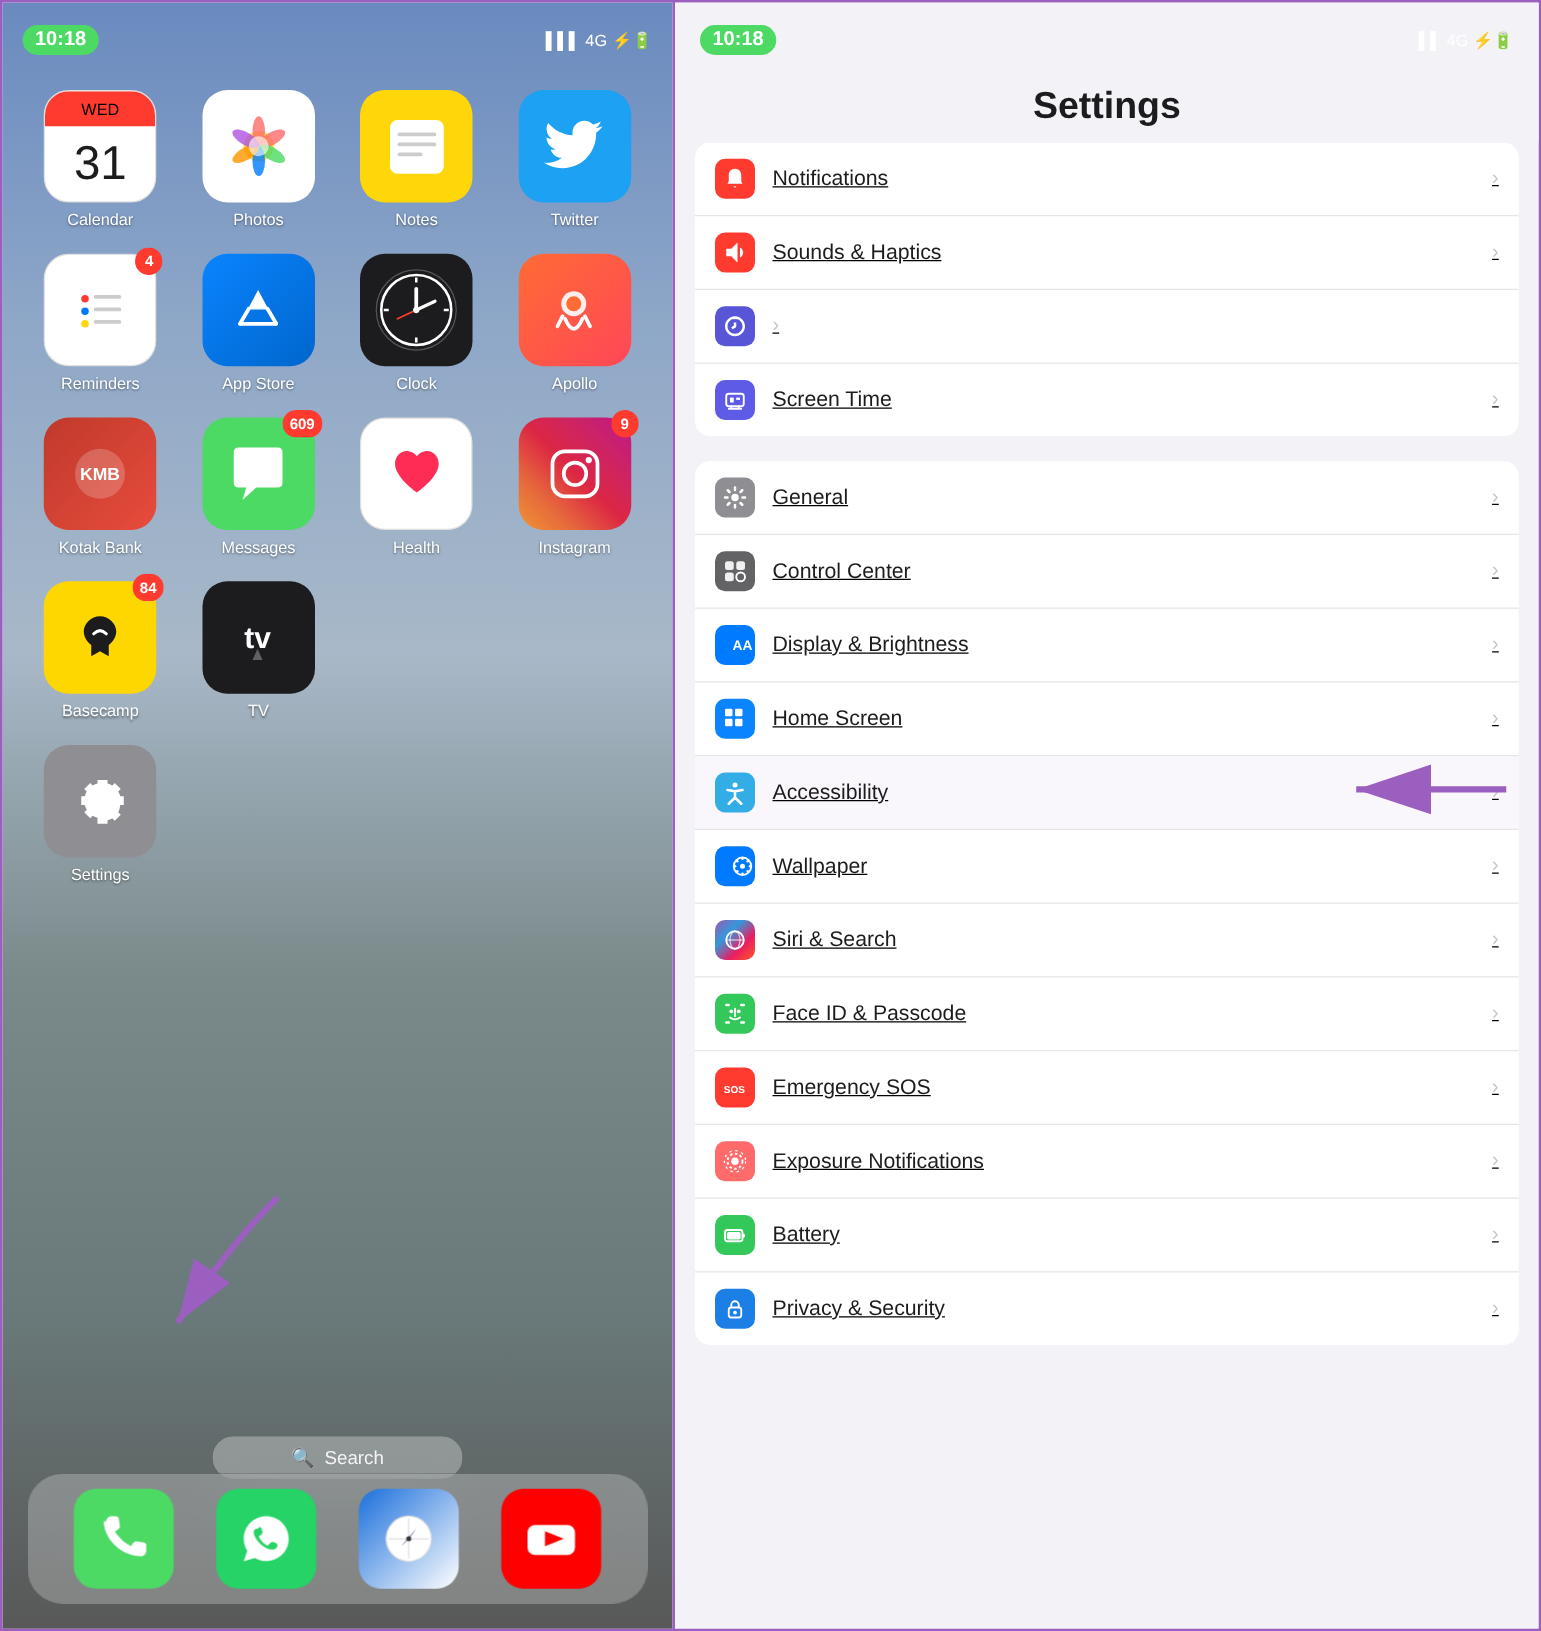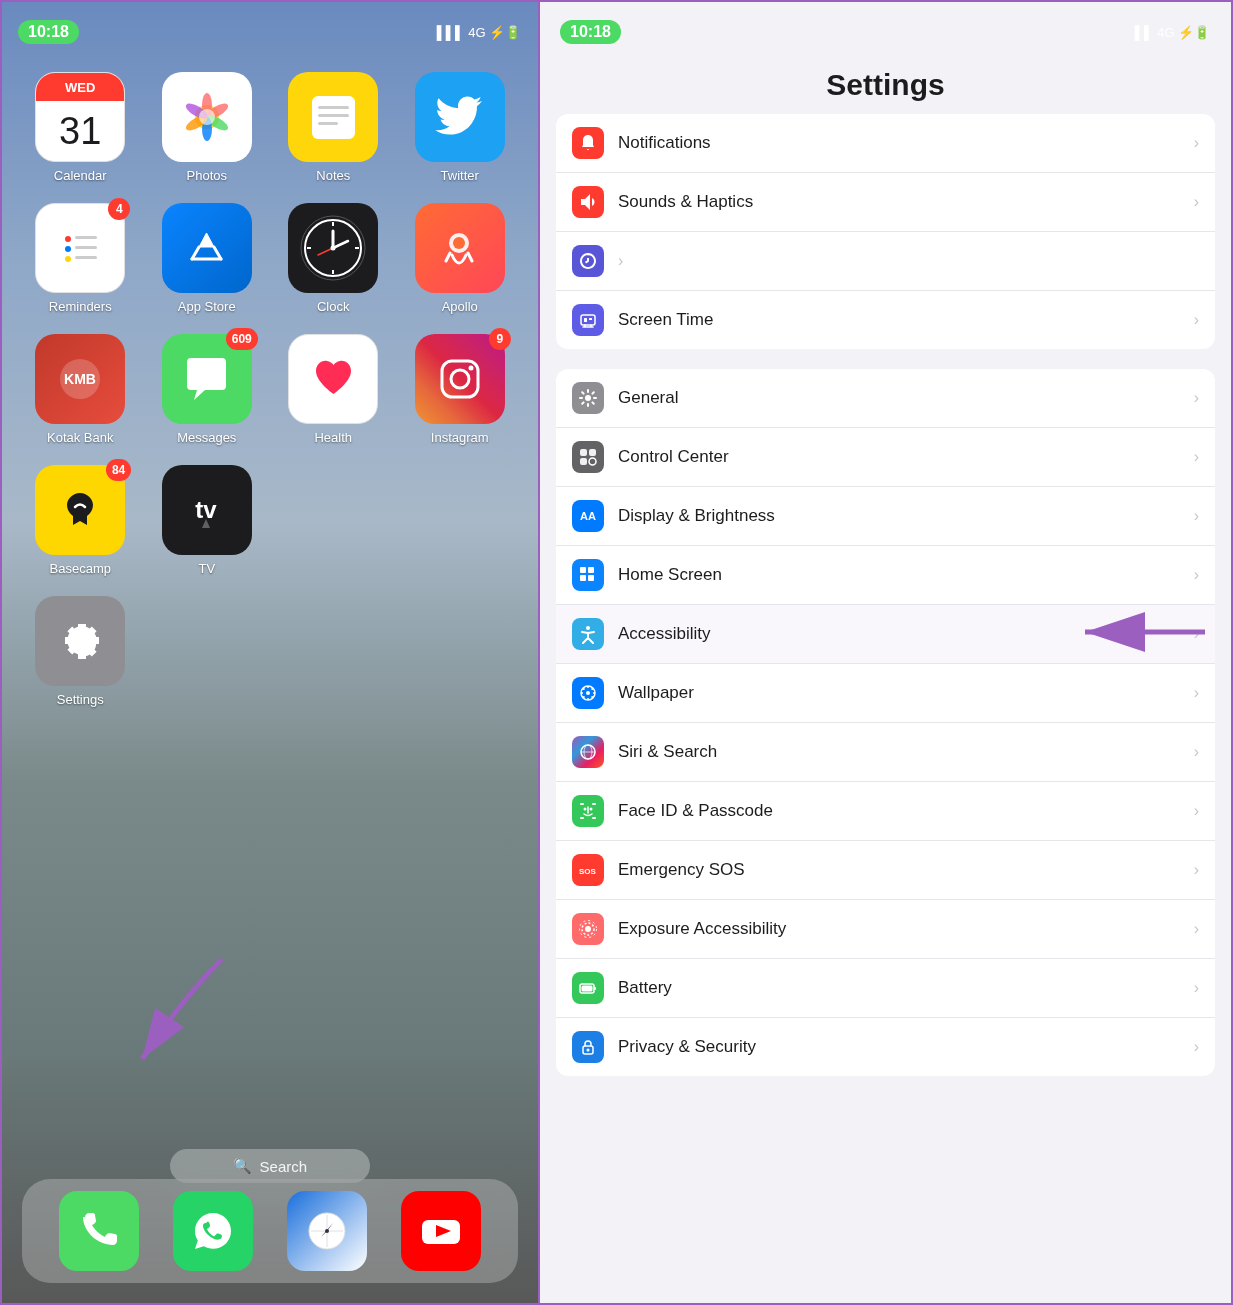--- a/index.html
+++ b/index.html
@@ -225,20 +225,21 @@
       font-weight: 700;
       color: #1c1c1e;
       text-align: center;
     }
 
     
     .settings-list {
       overflow-y: auto;
       flex: 1;
       padding: 0 16px;
+      text-decoration: underline;
     }
     .settings-group {
       background: white;
       border-radius: 12px;
       margin-bottom: 20px;
       overflow: hidden;
     }
     .settings-row {
       display: flex;
       align-items: center;
@@ -266,21 +267,21 @@
     }
     .row-chevron {
       color: #c7c7cc;
       font-size: 16px;
     }
 
     
     .ic-red { background: #ff3b30; }
     .ic-purple { background: #5856d6; }
     .ic-purple2 { background: #5e5ce6; }
-    .ic-blue { background: #007aff; }
+    .ic-blue { background: #007aff; justify-content: flex-end; }
     .ic-blue2 { background: #0a84ff; }
     .ic-blue3 { background: #32ade6; }
     .ic-gray { background: #8e8e93; }
     .ic-gray2 { background: #636366; }
     .ic-faceid { background: #34c759; }
     .ic-sos { background: #ff3b30; }
     .ic-battery { background: #34c759; }
     .ic-privacy { background: #1c7fe6; }
 
     .settings-row.highlighted {
@@ -300,21 +301,21 @@
       <span>⚡🔋</span>
     </div>
   </div>
 
   <div class="app-grid">
 
 
     <div class="app-item">
       <div class="app-icon icon-calendar" style="flex-direction:column;gap:0;justify-content:flex-start;overflow:hidden;border:1px solid #e0e0e0;">
         <div style="background:#ff3b30;width:100%;height:28px;display:flex;align-items:center;justify-content:center;">
-          <span style="color:#ffffff;font-size:13px;font-weight:700;">WED</span>
+          <span style="color:#000000;font-size:13px;font-weight:400;">WED</span>
         </div>
         <div style="flex:1;display:flex;align-items:center;justify-content:center;">
           <span style="color:#1c1c1e;font-size:38px;font-weight:300;">31</span>
         </div>
       </div>
       <span class="app-label">Calendar</span>
     </div>
 
     <div class="app-item">
       <div class="app-icon icon-photos">
@@ -731,21 +732,21 @@
       </div>
 
       <div class="settings-row">
         <div class="row-icon" style="background:#ff6b6b;">
           <svg width="20" height="20" viewBox="0 0 20 20">
               <circle cx="10" cy="10" r="3" fill="white"></circle>
               <circle cx="10" cy="10" r="6" fill="none" stroke="white" stroke-width="1.5" stroke-dasharray="2 2"></circle>
               <circle cx="10" cy="10" r="8.5" fill="none" stroke="white" stroke-width="1" stroke-dasharray="2 3"></circle>
             </svg>
         </div>
-        <span class="row-label">Exposure Accessibility</span>
+        <span class="row-label">Exposure Notifications</span>
         <span class="row-chevron">›</span>
       </div>
 
       <div class="settings-row">
         <div class="row-icon ic-battery">
           <svg width="20" height="20" viewBox="0 0 20 20">
               <rect x="2" y="6" width="14" height="9" rx="2" fill="none" stroke="white" stroke-width="1.5"></rect>
               <rect x="16" y="9" width="2" height="3" rx="1" fill="white"></rect>
               <rect x="3.5" y="7.5" width="11" height="6" rx="1.5" fill="white"></rect>
             </svg>

